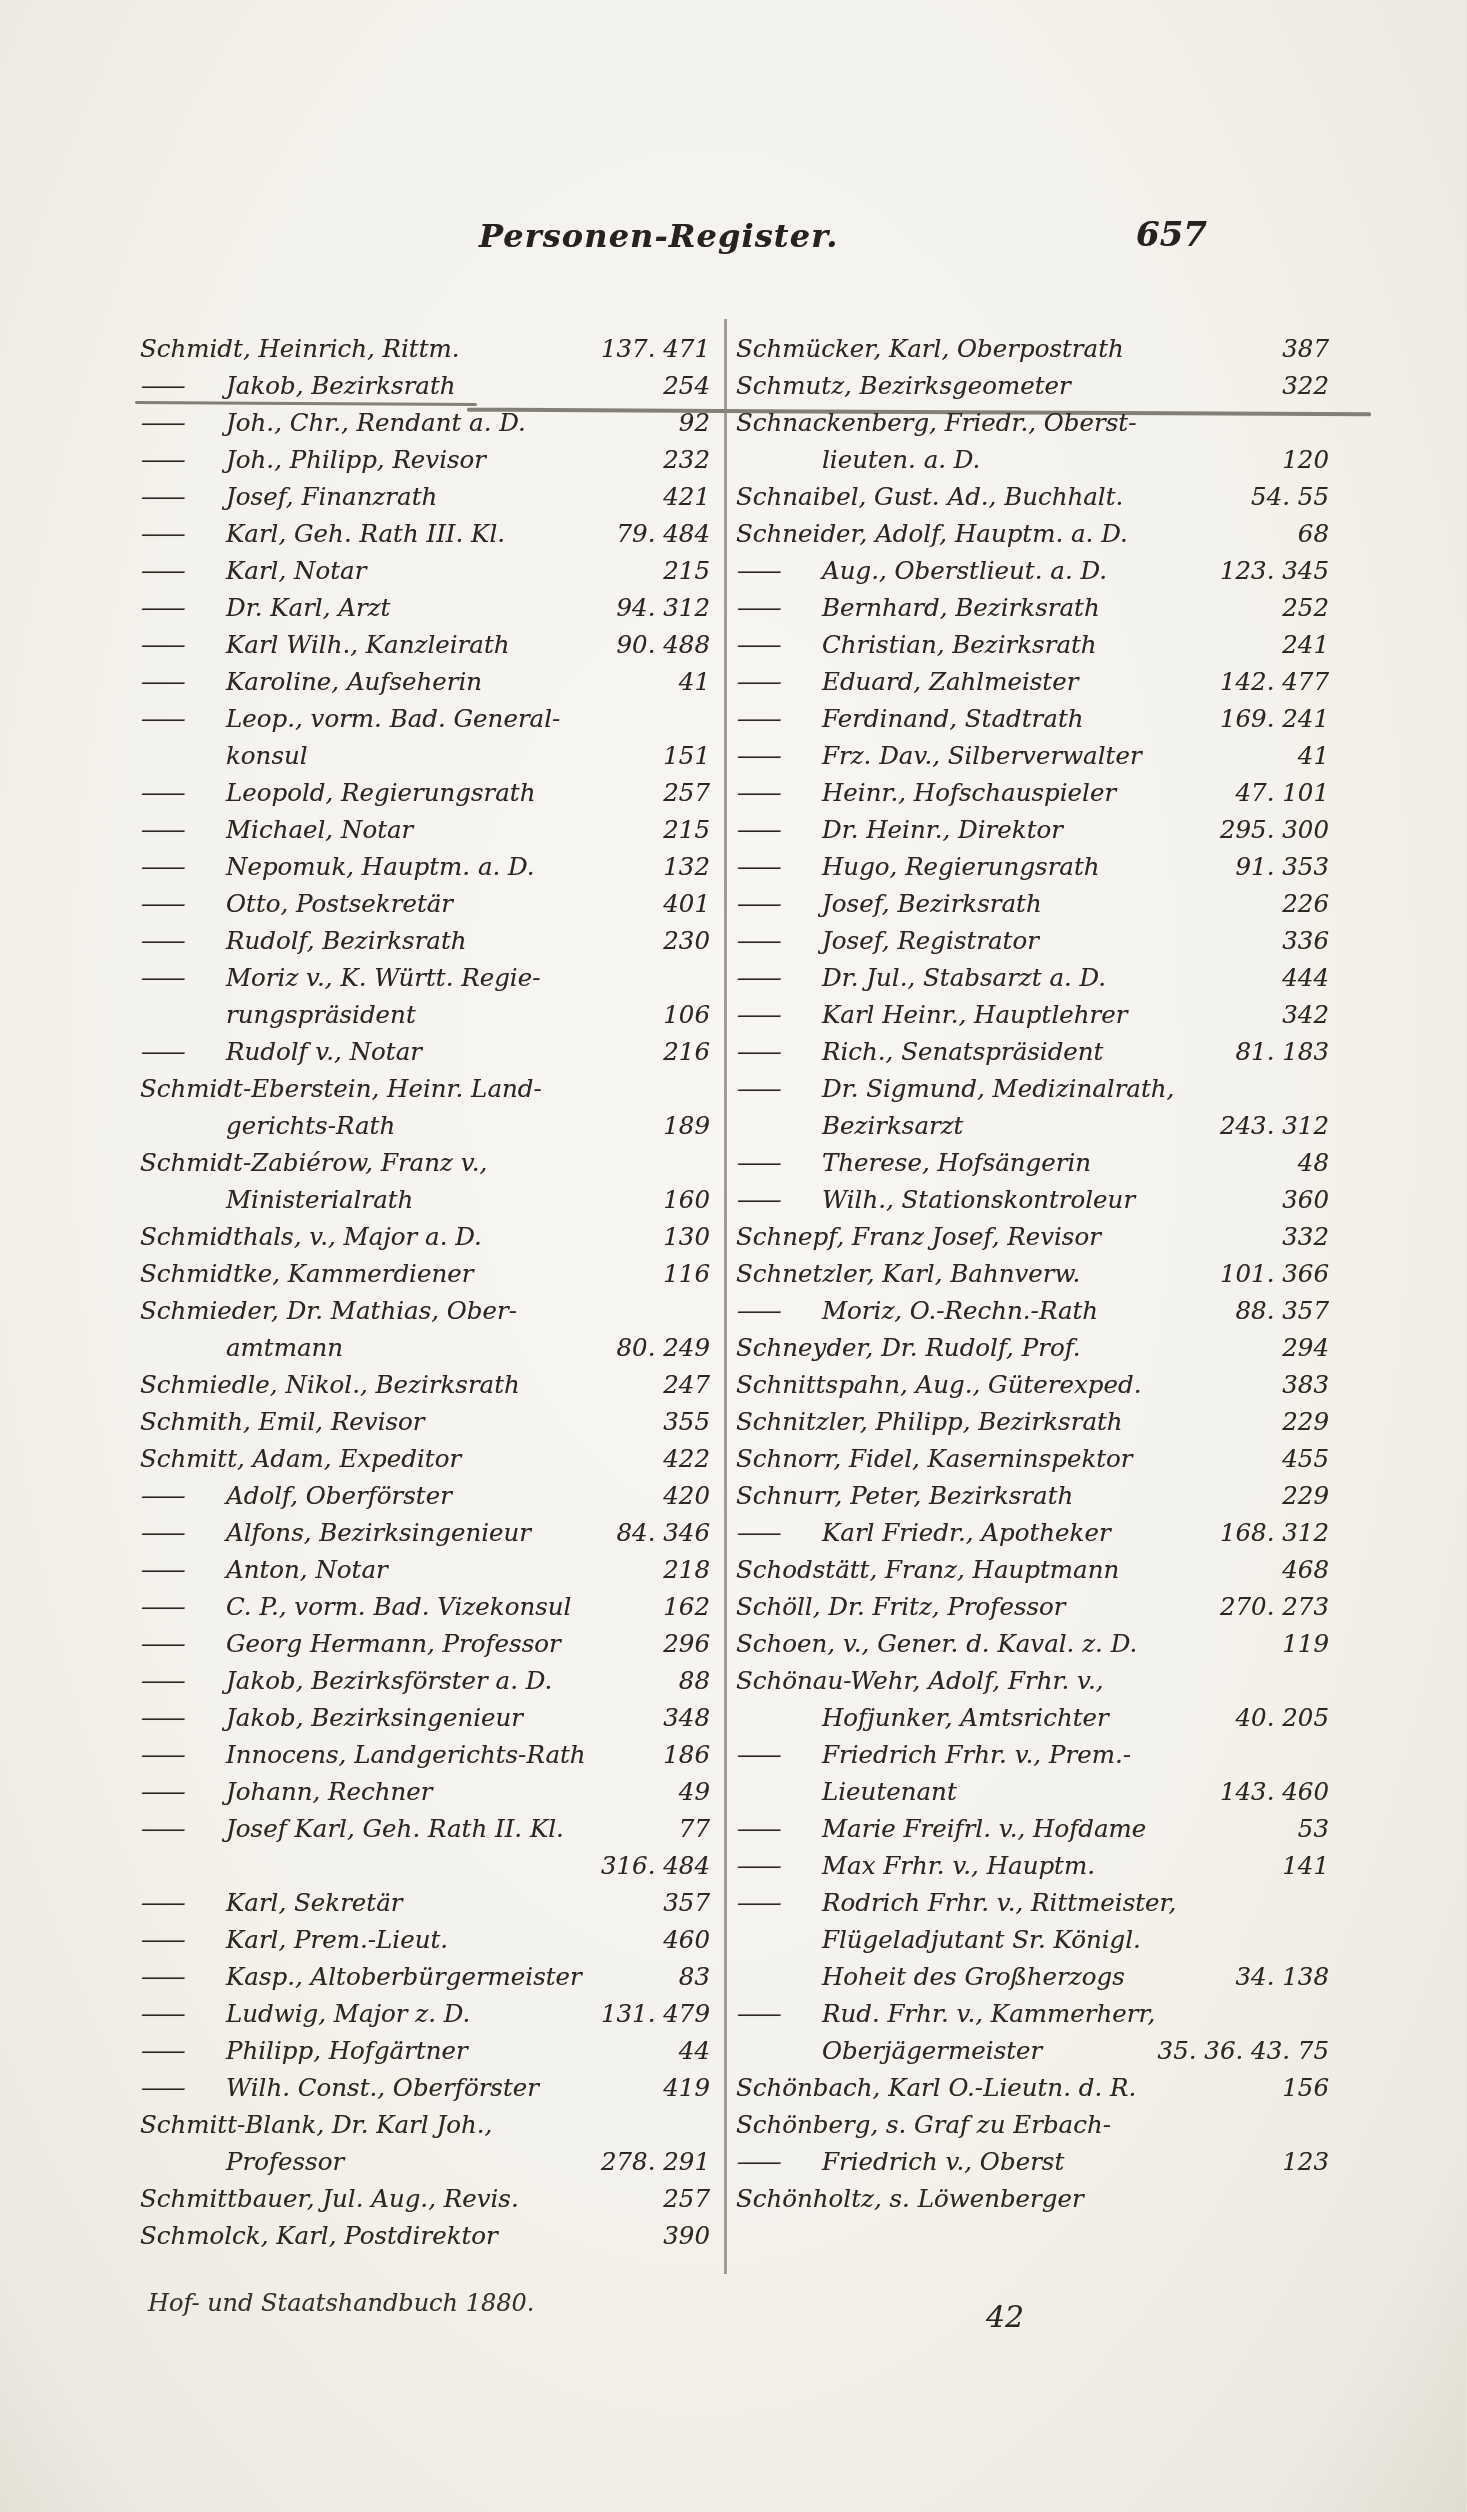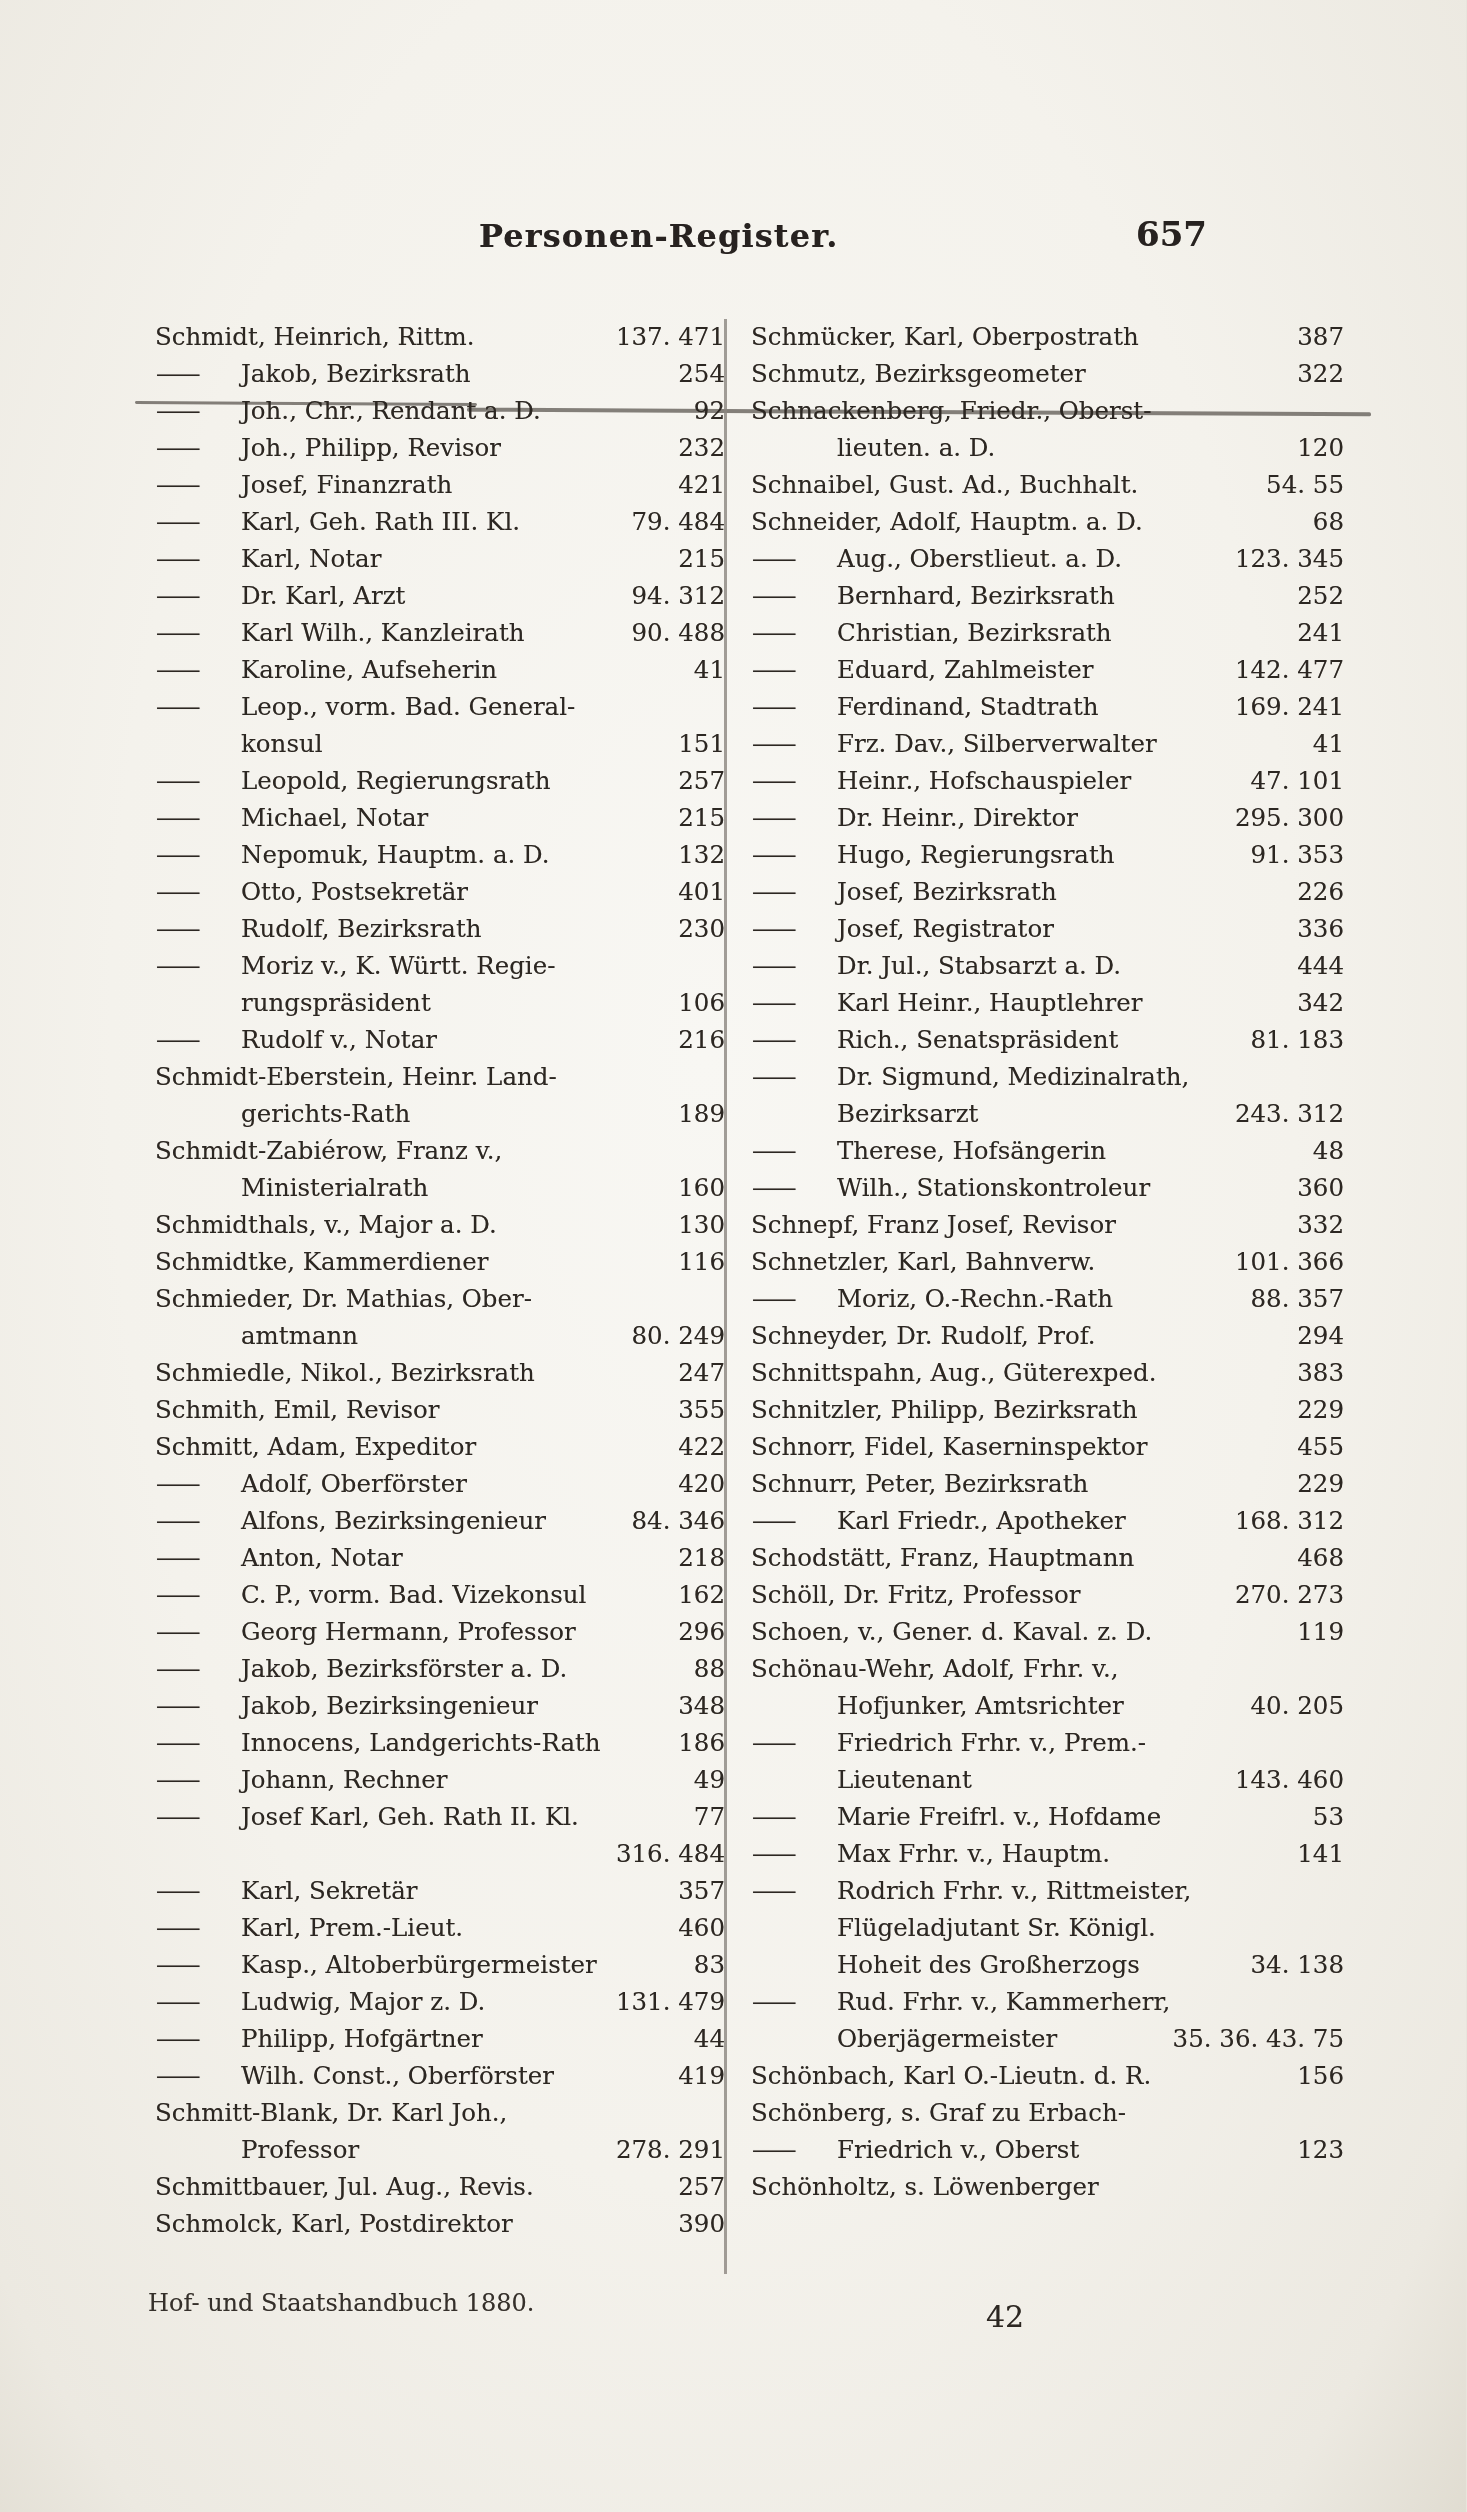--- a/index.html
+++ b/index.html
@@ -6,40 +6,41 @@
   body {
     width:1468px; height:2512px;
     font-family:"DejaVu Serif", serif;
     color:#2c2722;
     background:#e8e5dd;
     overflow:hidden;
   }
   .sheet {
     position:relative; width:1466px; height:2512px;
     background: radial-gradient(ellipse at 48% 42%, #f8f7f3 0%, #f4f2ec 55%, #ece9e1 88%, #e0dcd1 100%);
+    font-style: italic;
   }
   .page-title {
     position:absolute; left:479px; top:217px;
     font-size:32px; font-weight:bold; letter-spacing:1.1px;
     color:#272220; text-shadow:0 0 0.5px rgba(40,30,20,.45);
   }
   .page-number {
     position:absolute; left:1136px; top:214px;
     font-size:34px; font-weight:bold; color:#272220;
     text-shadow:0 0 0.5px rgba(40,30,20,.45);
     text-align:center;
   }
   .rule { position:absolute; background:#6e6a64; border-radius:1.6px; opacity:.85; }
   .rule-a { left:135px; top:402px; width:342px; height:3.3px; transform:rotate(0.35deg); }
   .rule-b { left:467px; top:410px; width:904px; height:3.8px; transform:rotate(0.3deg); }
   .col-divider {
     position:absolute; left:724px; top:319px; width:2.7px; height:1955px;
     background:#8b8680; opacity:.8;
   }
-  .col { position:absolute; top:318px;margin-left:15px; }
+  .col { position:absolute; top:330px; }
   .col-left  { left:140px;  width:570px; }
   .col-right { left:736px; width:593px; }
   .line {
     position:relative; display:flex; align-items:baseline;
     height:37px; font-size:24.5px; line-height:37px;
     white-space:nowrap; text-shadow:0 0 0.5px rgba(40,30,20,.35);
   }
   .line .dash {
     position:absolute; left:0; top:0;
     display:inline-block; transform:scaleX(1.9); transform-origin:0 50%;

